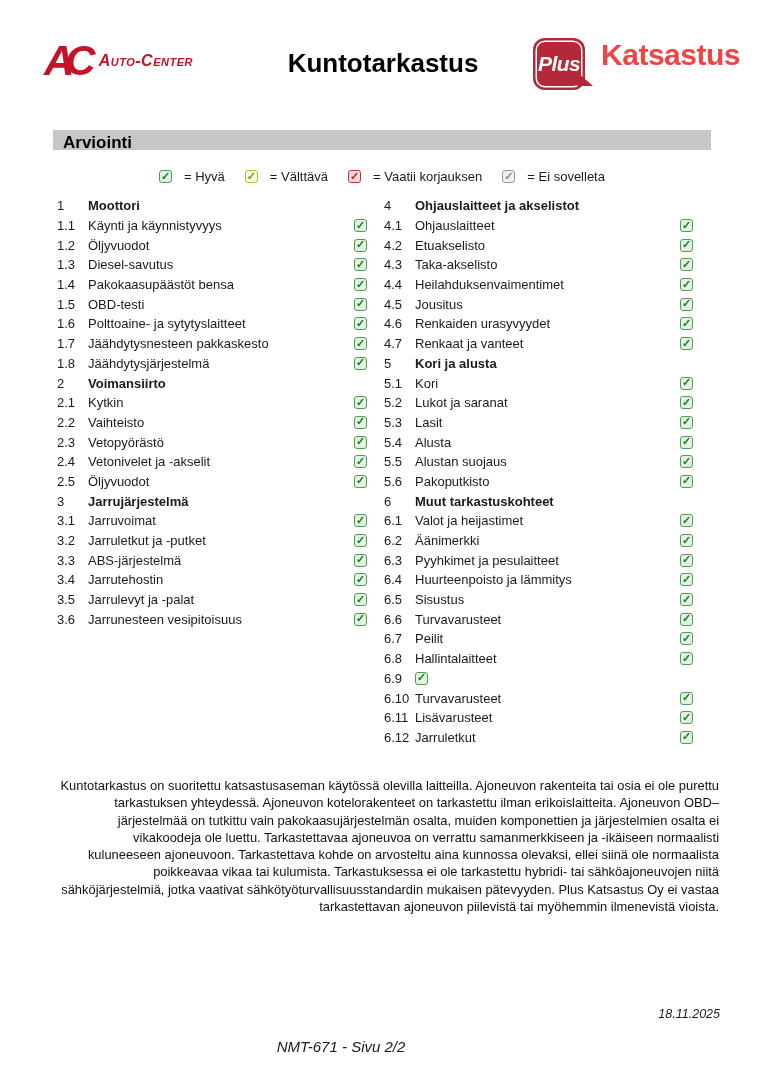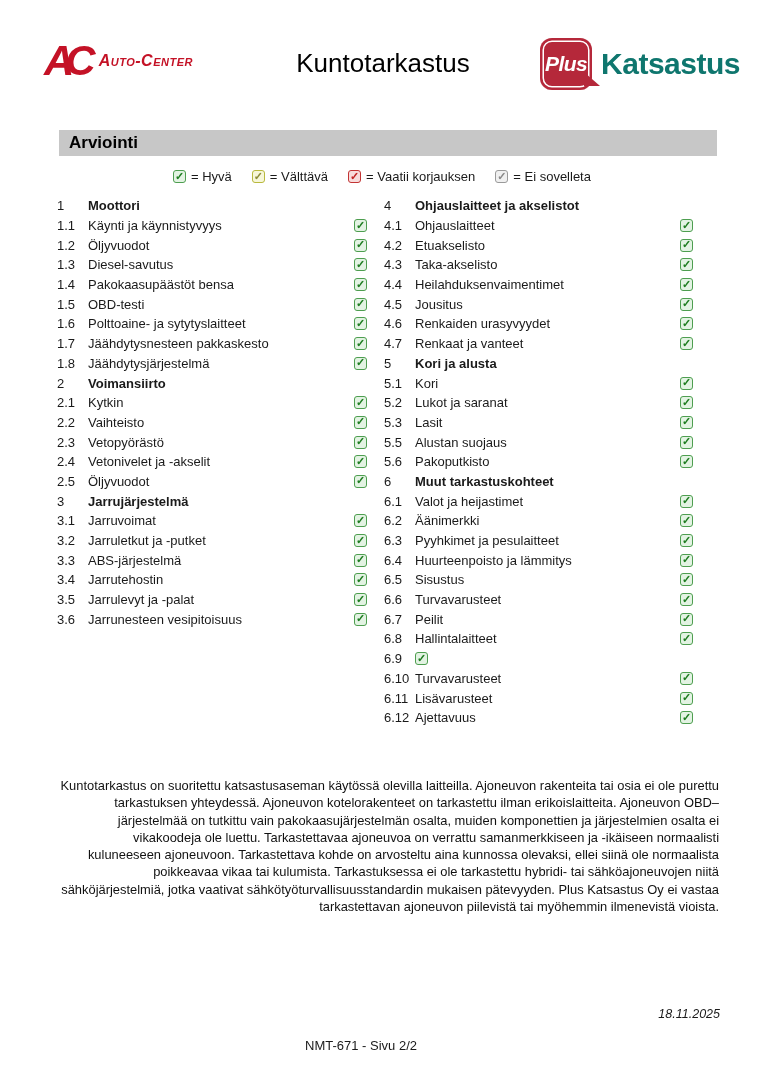--- a/index.html
+++ b/index.html
@@ -4,55 +4,55 @@
 <style>
   html,body{margin:0;padding:0;background:#fff;}
   .page{
     position:relative;width:764px;height:1080px;background:#ffffff;overflow:hidden;
     font-family:"Liberation Sans",sans-serif;color:#1a1a1a;
   }
   
   .logo-ac{position:absolute;left:44px;top:40px;display:flex;align-items:center;color:#c41226;}
   .ac-mark{font-size:42px;font-weight:bold;font-style:italic;letter-spacing:-9px;line-height:1;padding-right:12px;}
   .ac-text{font-size:16px;font-weight:bold;font-style:italic;font-variant:small-caps;letter-spacing:.5px;}
-  .page-title{position:absolute;left:2px;right:0;top:48px;margin:0;text-align:center;font-size:26px;font-weight:normal;color:#000;}
-  .logo-plus{position:absolute;right:24px;top:38px;display:flex;align-items:center;gap:9px;}
+  .page-title{position:absolute;left:2px;right:0;top:48px;margin:0;text-align:center;font-size:26px;font-weight:bold;color:#000;}
+  .logo-plus{position:absolute;right:24px;top:38px;display:flex;align-items:flex-start;gap:16px;}
   .plus-bubble{position:relative;width:52px;height:52px;background:#b5283a;border-radius:12px;
     display:flex;align-items:center;justify-content:center;box-shadow:inset 0 0 0 2.5px #b5283a, inset 0 0 0 4px #ffffff;}
   .plus-bubble i{color:#fff;font-size:21px;font-weight:bold;font-style:italic;letter-spacing:-.5px;}
   .plus-bubble::after{content:"";position:absolute;right:-8px;bottom:4px;width:0;height:0;
     border-style:solid;border-width:14px 0 0 16px;border-color:transparent transparent transparent #b5283a;}
-  .plus-text{font-size:30px;font-weight:bold;color:#0f766e;letter-spacing:-.5px;}
-  
-  .section-bar{position:absolute;left:59px;top:130px;width:658px;height:26px;background:#c7c7c7;
+  .plus-text{font-size:30px;font-weight:bold;color:#ef4444;letter-spacing:-.5px;}
+  
+  .section-bar{position:absolute;left:53px;top:130px;width:658px;height:20px;background:#c7c7c7;
     font-size:17px;font-weight:bold;color:#000;line-height:26px;padding-left:10px;box-sizing:border-box;}
   
   .legend{position:absolute;left:0;right:0;top:169px;display:flex;justify-content:center;align-items:center;gap:20px;font-size:13px;}
-  .legend-item{display:inline-flex;align-items:center;gap:5px;}
+  .legend-item{display:inline-flex;align-items:center;gap:12px;}
   
   .cb{width:13px;height:13px;box-sizing:border-box;border:1.5px solid;border-radius:3px;
     display:inline-flex;align-items:center;justify-content:center;font-size:11px;font-weight:bold;line-height:1;flex:none;}
   .cb::after{content:"✓";margin-top:-1px;}
   .cb.good{border-color:#4e9e50;background:#e3f3e3;color:#1f7d21;}
   .cb.fair{border-color:#b9b93e;background:#f7f7d9;color:#8d8d3a;}
   .cb.repair{border-color:#c23434;background:#f7dcdc;color:#c22424;}
   .cb.na{border-color:#9a9a9a;background:#f0f0f0;color:#8a8a8a;}
   
   .col{position:absolute;top:196px;}
   .col-left{left:57px;width:312px;}
   .col-right{left:384px;width:311px;}
   .row{display:grid;grid-template-columns:31px 1fr 15px;align-items:center;height:19.7px;font-size:13px;}
   .row .num{white-space:nowrap;}
   .row .lab{white-space:nowrap;overflow:hidden;}
   .row.hdr .lab{font-weight:bold;}
   .row .chk-empty{width:13px;height:13px;}
   
   .disclaimer{position:absolute;left:57px;top:777px;width:662px;margin:0;font-size:12.9px;line-height:17.3px;color:#111;text-align:right;}
   
-  .footer-center{position:absolute;top:1038px;left:361px;transform:translateX(-50%);font-size:13px;white-space:nowrap;}
+  .footer-center{position:absolute;top:1038px;left:341px;transform:translateX(-50%);font-size:15px;font-style:italic;white-space:nowrap;}
   .footer-right{position:absolute;top:1007px;right:44px;font-size:12.5px;font-style:italic;}
 </style>
 </head>
 <body>
 
 <div class="page">
 
   <div class="logo-ac">
     <span class="ac-mark">AC</span>
     <span class="ac-text">Auto-Center</span>
@@ -255,20 +255,25 @@
         <span class="num">5.2</span>
         <span class="lab">Lukot ja saranat</span>
         <span class="cb good"></span>
       </div>
       <div class="row">
         <span class="num">5.3</span>
         <span class="lab">Lasit</span>
         <span class="cb good"></span>
       </div>
       <div class="row">
+        <span class="num">5.4</span>
+        <span class="lab">Alusta</span>
+        <span class="cb good"></span>
+      </div>
+      <div class="row">
         <span class="num">5.5</span>
         <span class="lab">Alustan suojaus</span>
         <span class="cb good"></span>
       </div>
       <div class="row">
         <span class="num">5.6</span>
         <span class="lab">Pakoputkisto</span>
         <span class="cb good"></span>
       </div>
       <div class="row hdr">
@@ -325,21 +330,21 @@
         <span class="lab">Turvavarusteet</span>
         <span class="cb good"></span>
       </div>
       <div class="row">
         <span class="num">6.11</span>
         <span class="lab">Lisävarusteet</span>
         <span class="cb good"></span>
       </div>
       <div class="row">
         <span class="num">6.12</span>
-        <span class="lab">Ajettavuus</span>
+        <span class="lab">Jarruletkut</span>
         <span class="cb good"></span>
       </div>
     </div>
 
   <p class="disclaimer">Kuntotarkastus on suoritettu katsastusaseman käytössä olevilla laitteilla. Ajoneuvon rakenteita tai osia ei ole purettu tarkastuksen yhteydessä. Ajoneuvon kotelorakenteet on tarkastettu ilman erikoislaitteita. Ajoneuvon OBD–järjestelmää on tutkittu vain pakokaasujärjestelmän osalta, muiden komponettien ja järjestelmien osalta ei vikakoodeja ole luettu. Tarkastettavaa ajoneuvoa on verrattu samanmerkkiseen ja -ikäiseen normaalisti kuluneeseen ajoneuvoon. Tarkastettava kohde on arvosteltu aina kunnossa olevaksi, ellei siinä ole normaalista poikkeavaa vikaa tai kulumista. Tarkastuksessa ei ole tarkastettu hybridi- tai sähköajoneuvojen niitä sähköjärjestelmiä, jotka vaativat sähkötyöturvallisuusstandardin mukaisen pätevyyden. Plus Katsastus Oy ei vastaa tarkastettavan ajoneuvon piilevistä tai myöhemmin ilmenevistä vioista.</p>
 
   <span class="footer-center">NMT-671 - Sivu 2/2</span>
   <span class="footer-right">18.11.2025</span>
 
 </div>

